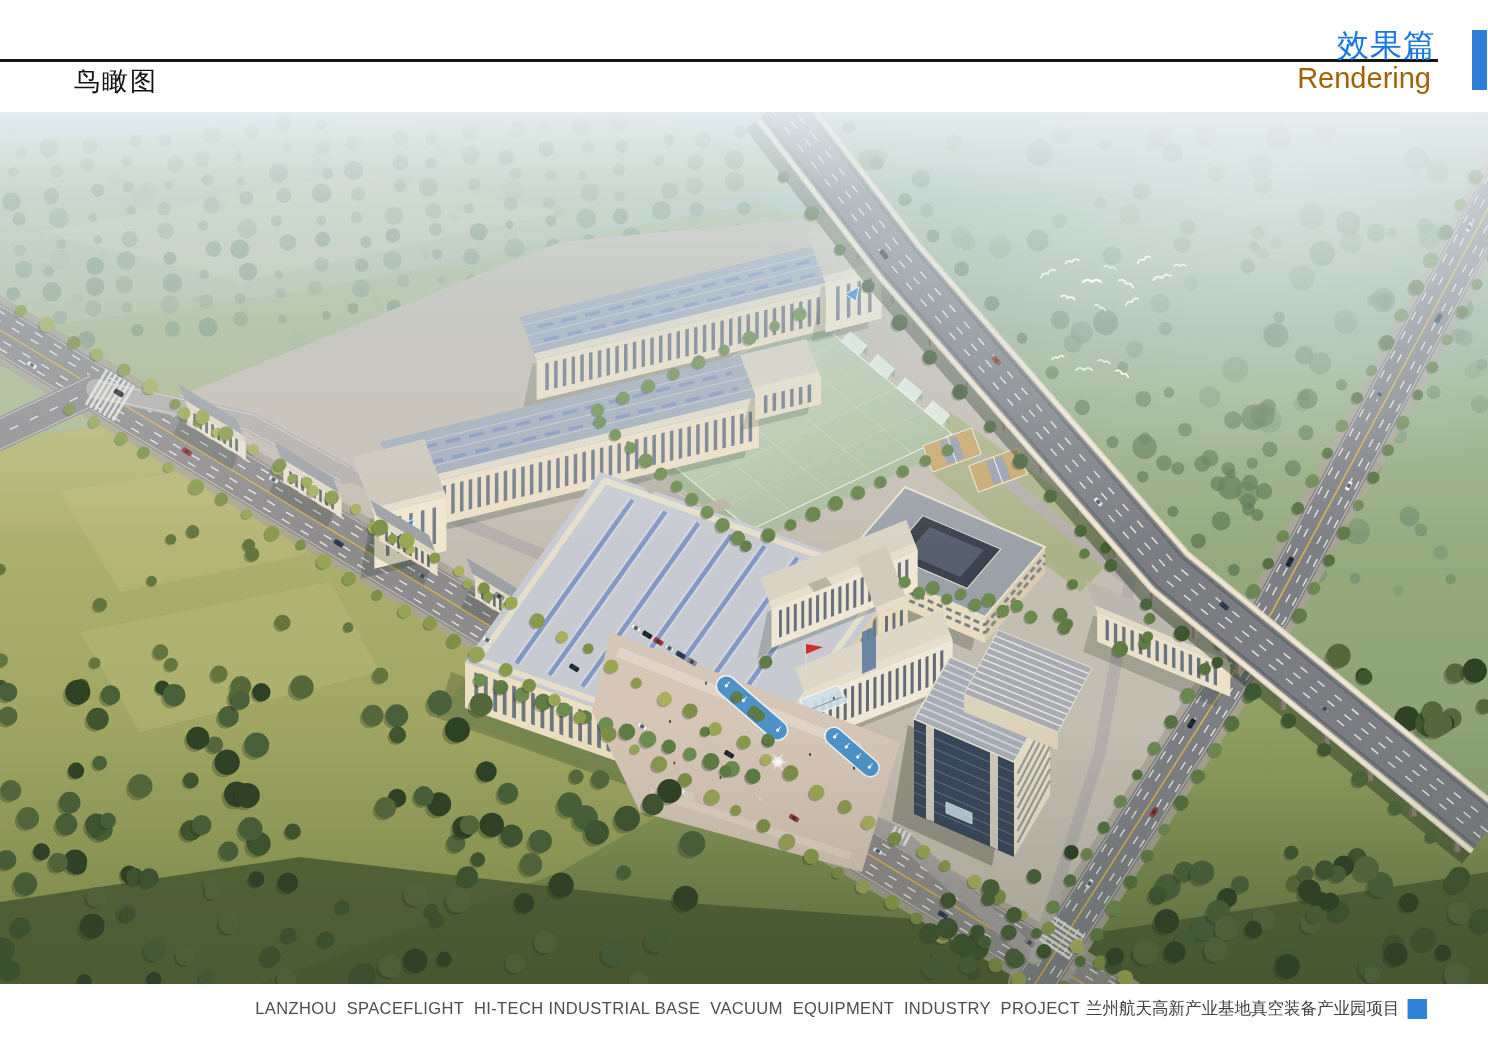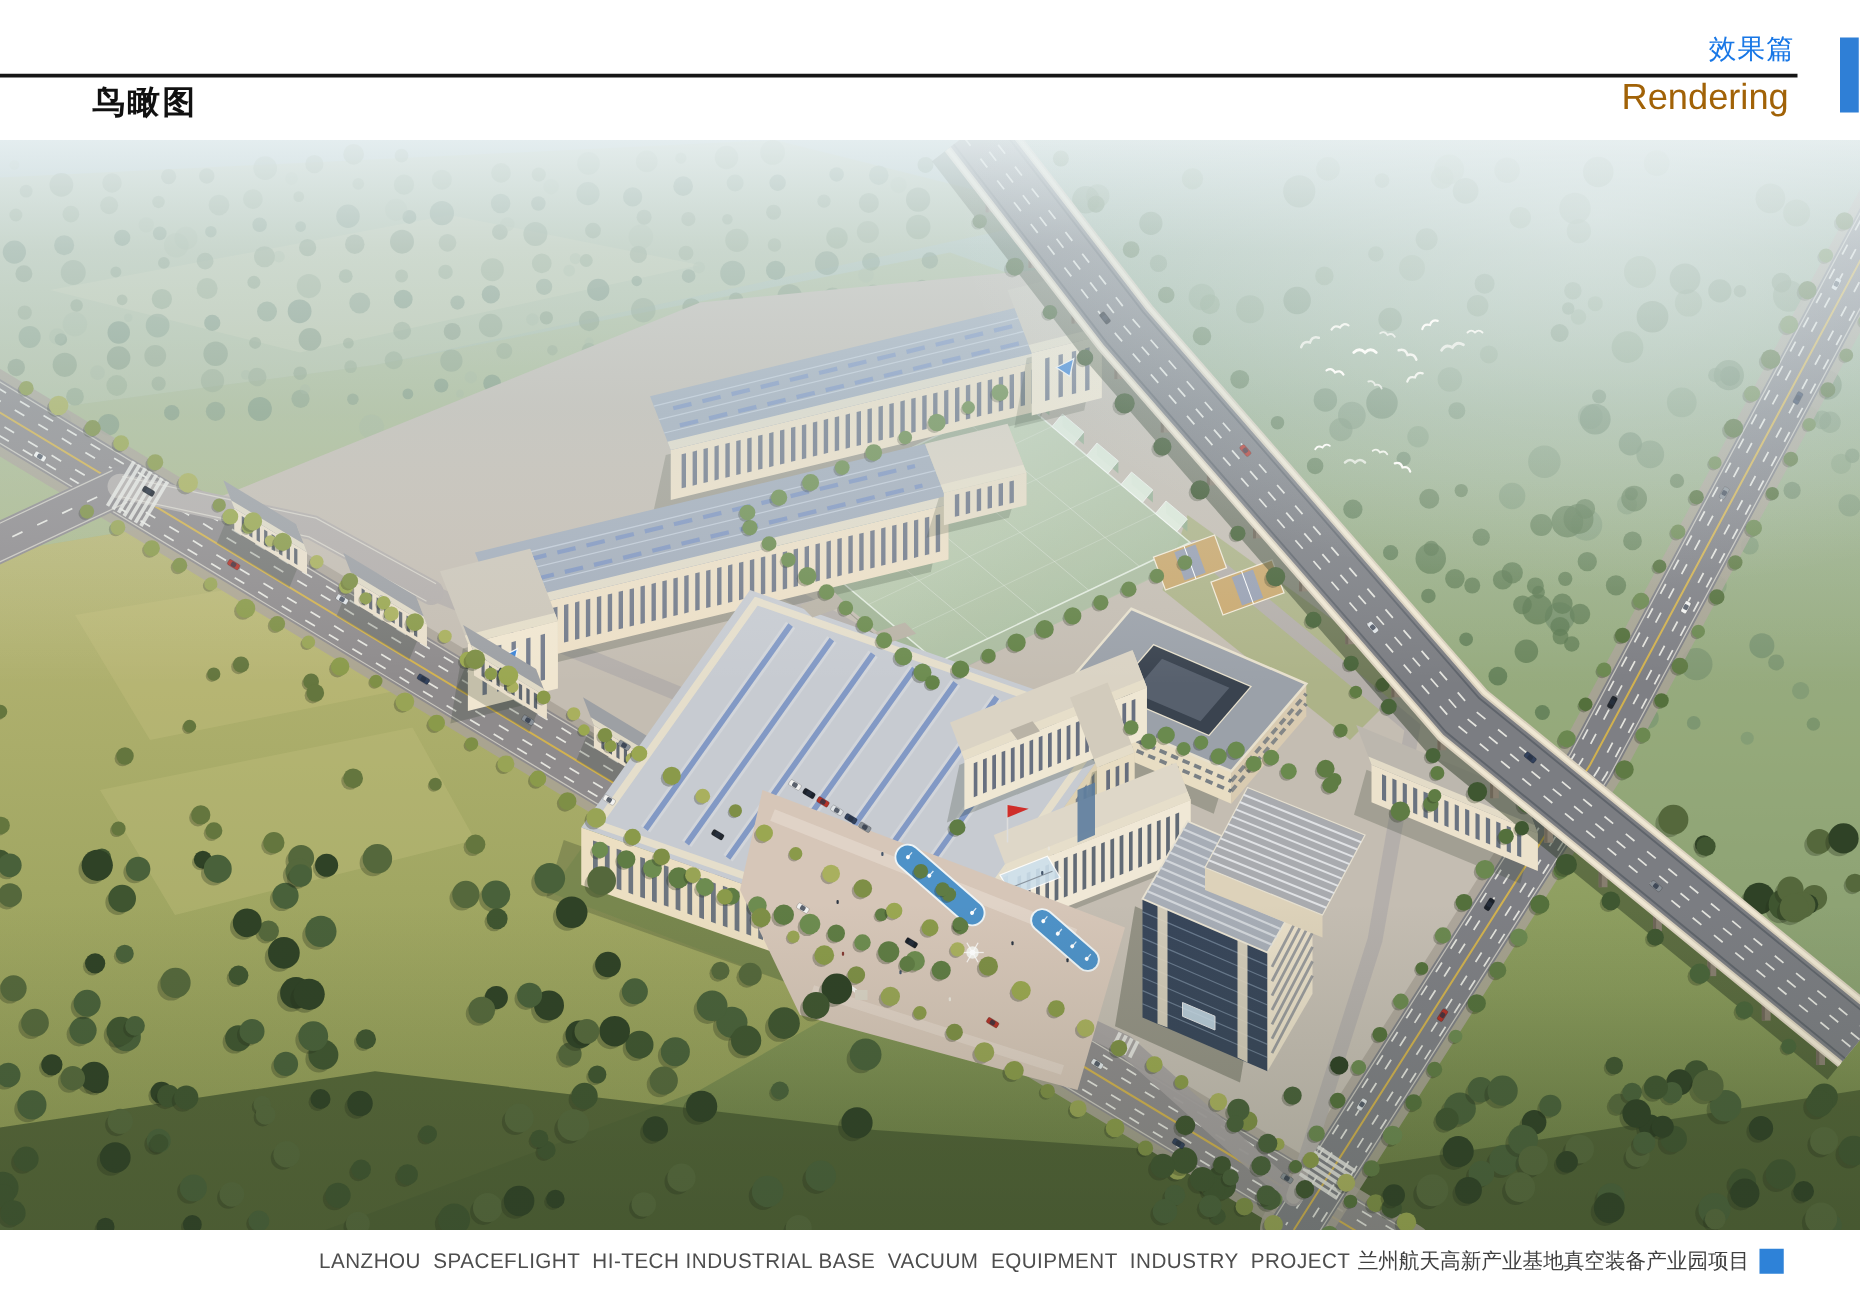--- a/index.html
+++ b/index.html
@@ -1,21 +1,21 @@
 <!DOCTYPE html>
 <html><head>
 <meta charset="utf-8">
 <style>
   html,body{margin:0;padding:0;background:#e8e8e8;}
   .page{position:relative;width:1488px;height:1052px;background:#fff;overflow:hidden;
         font-family:"Liberation Sans", sans-serif;}
   
   .hdr-rule{position:absolute;left:0;top:59px;width:1438px;height:3px;background:#161616;}
-  .page-title{position:absolute;left:74px;top:64px;font-size:26px;color:#111;letter-spacing:2px;font-weight:700;}
-  .sec-cn{position:absolute;right:52px;top:24px;font-size:22px;letter-spacing:1px;font-weight:500;margin-left:29px;}
+  .page-title{position:absolute;left:74px;top:64px;font-size:26px;color:#111;letter-spacing:2px;font-weight:400;}
+  .sec-cn{position:absolute;right:52px;top:24px;font-size:32px;letter-spacing:1px;font-weight:500;margin-left:29px;}
   .sec-en{position:absolute;right:57px;top:62px;font-size:29px;color:#a16207;font-weight:500;}
   .blue-tab{position:absolute;right:1px;top:30px;width:15px;height:60px;}
   
   .render{position:absolute;left:0;top:112px;width:1488px;height:872px;margin:0;padding:0;}
   .render svg{display:block;width:1488px;height:872px;}
   
   .foot{position:absolute;top:997px;right:61px;display:flex;align-items:center;
         font-size:17px;color:#4d4d4d;transform:scaleX(.97);transform-origin:100% 50%;}
   .foot .en{white-space:pre;letter-spacing:.4px;}
   .foot .cn{white-space:pre;color:#3f3f3f;margin-left:6px;}

